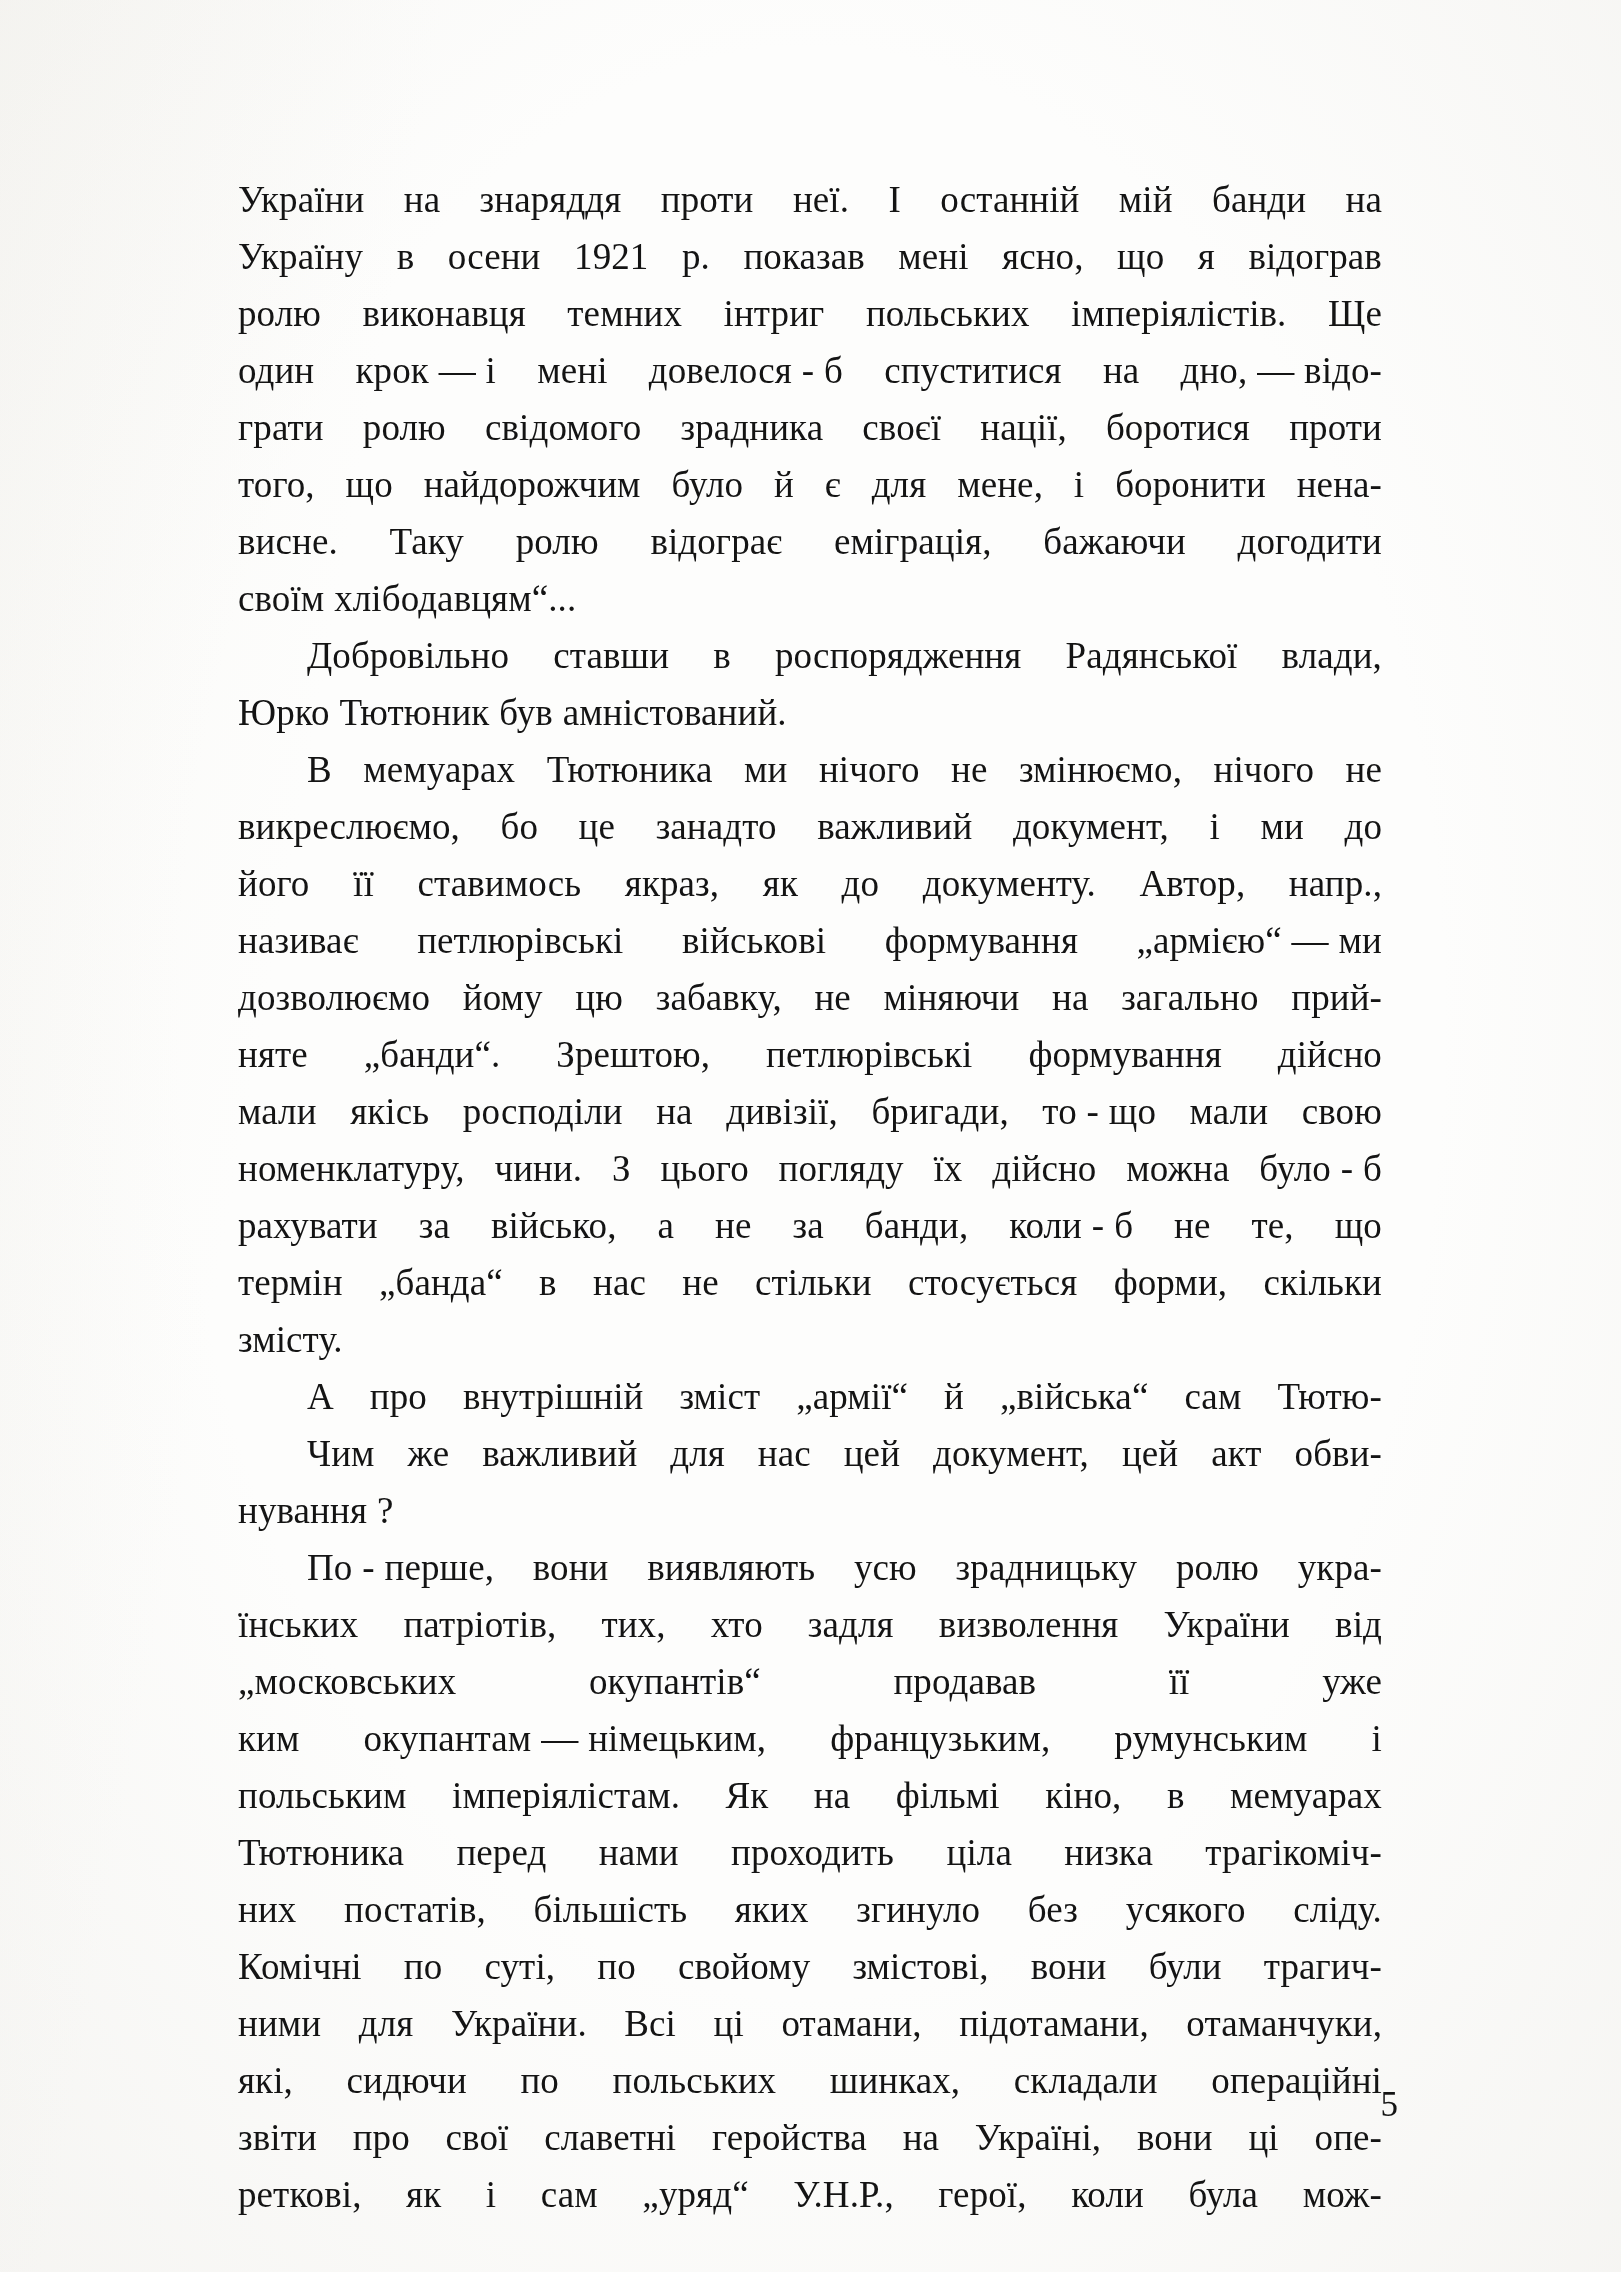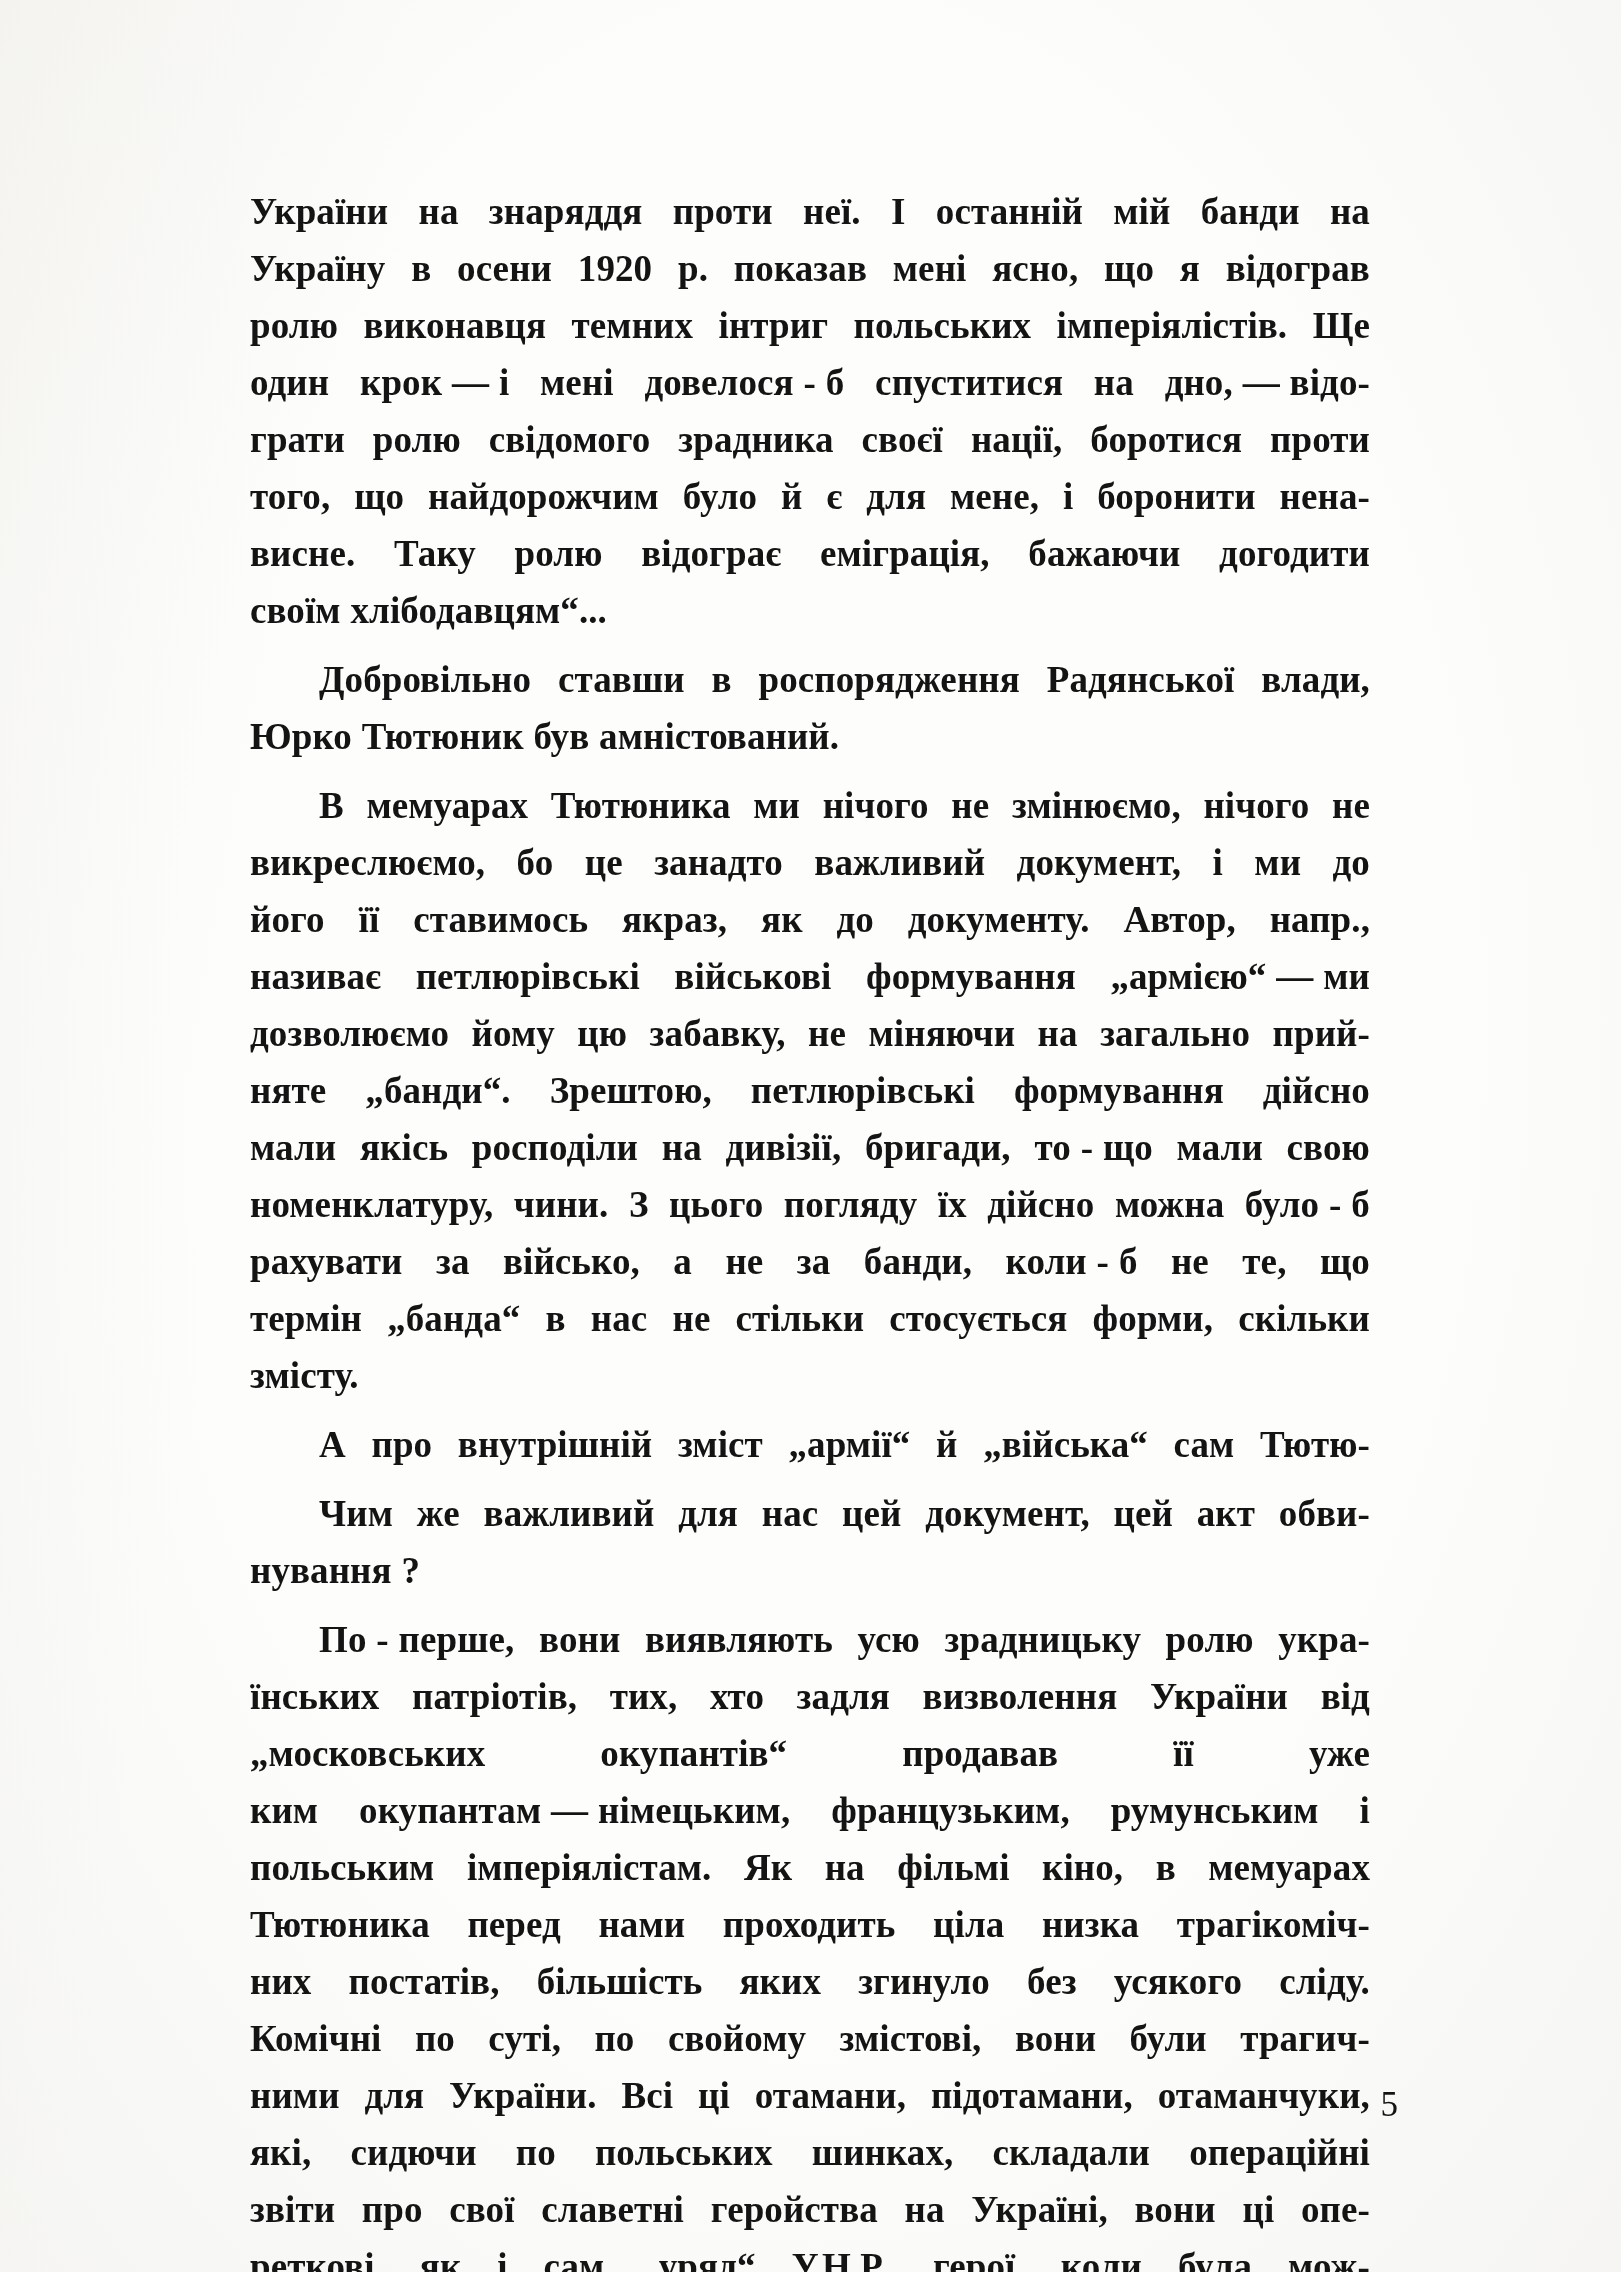--- a/index.html
+++ b/index.html
@@ -25,28 +25,27 @@
       linear-gradient(100deg, rgba(246,245,241,0.55) 0%, rgba(255,255,255,0) 22%);
     pointer-events: none;
   }
   .text-block {
     position: absolute;
     left: 238px;
     top: 171px;
     width: 1144px;
   }
   p.para {
-    margin: 12px;
+    margin: 0;
     font-size: 37px;
     line-height: 57px;
     letter-spacing: 0.1px;
     text-align: justify;
     text-justify: inter-word;
     word-spacing: 0.5px;
-    font-weight: bold;
     -webkit-font-smoothing: none;
   }
   p.para + p.para {
     text-indent: 0;
   }
   
   .ln {
     display: block;
     white-space: nowrap;
   }
@@ -85,21 +84,21 @@
           <span>І</span>
           <span>останній</span>
           <span>мій</span>
           <span>банди</span>
           <span>на</span>
         </span>
         <span class="ln just">
           <span>Україну</span>
           <span>в</span>
           <span>осени</span>
-          <span>1920</span>
+          <span>1921</span>
           <span>р.</span>
           <span>показав</span>
           <span>мені</span>
           <span>ясно,</span>
           <span>що</span>
           <span>я</span>
           <span>відограв</span>
         </span>
         <span class="ln just">
           <span>ролю</span>

